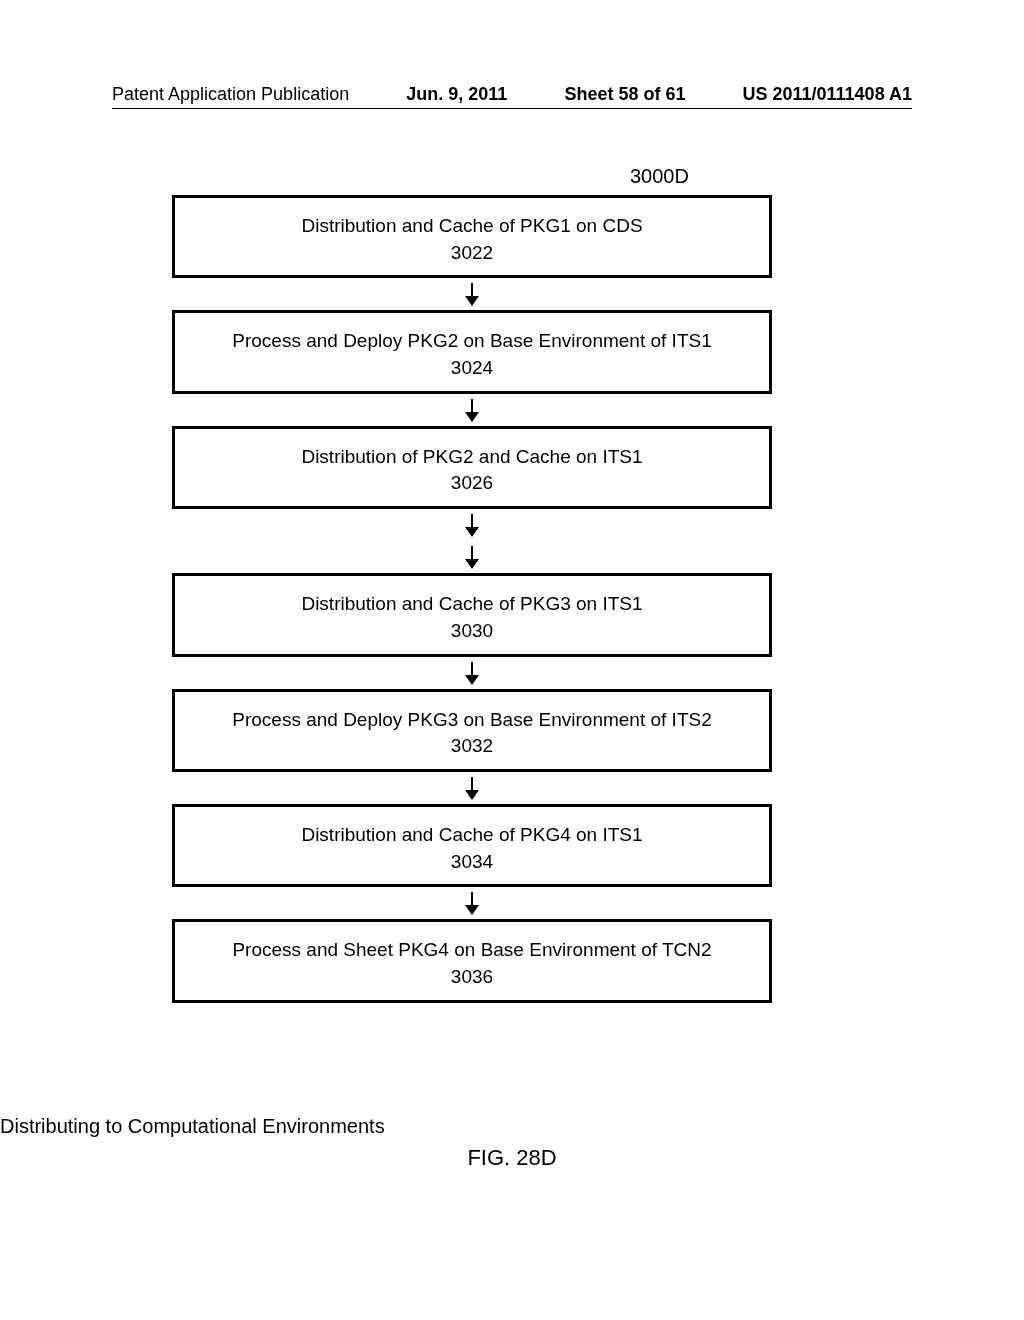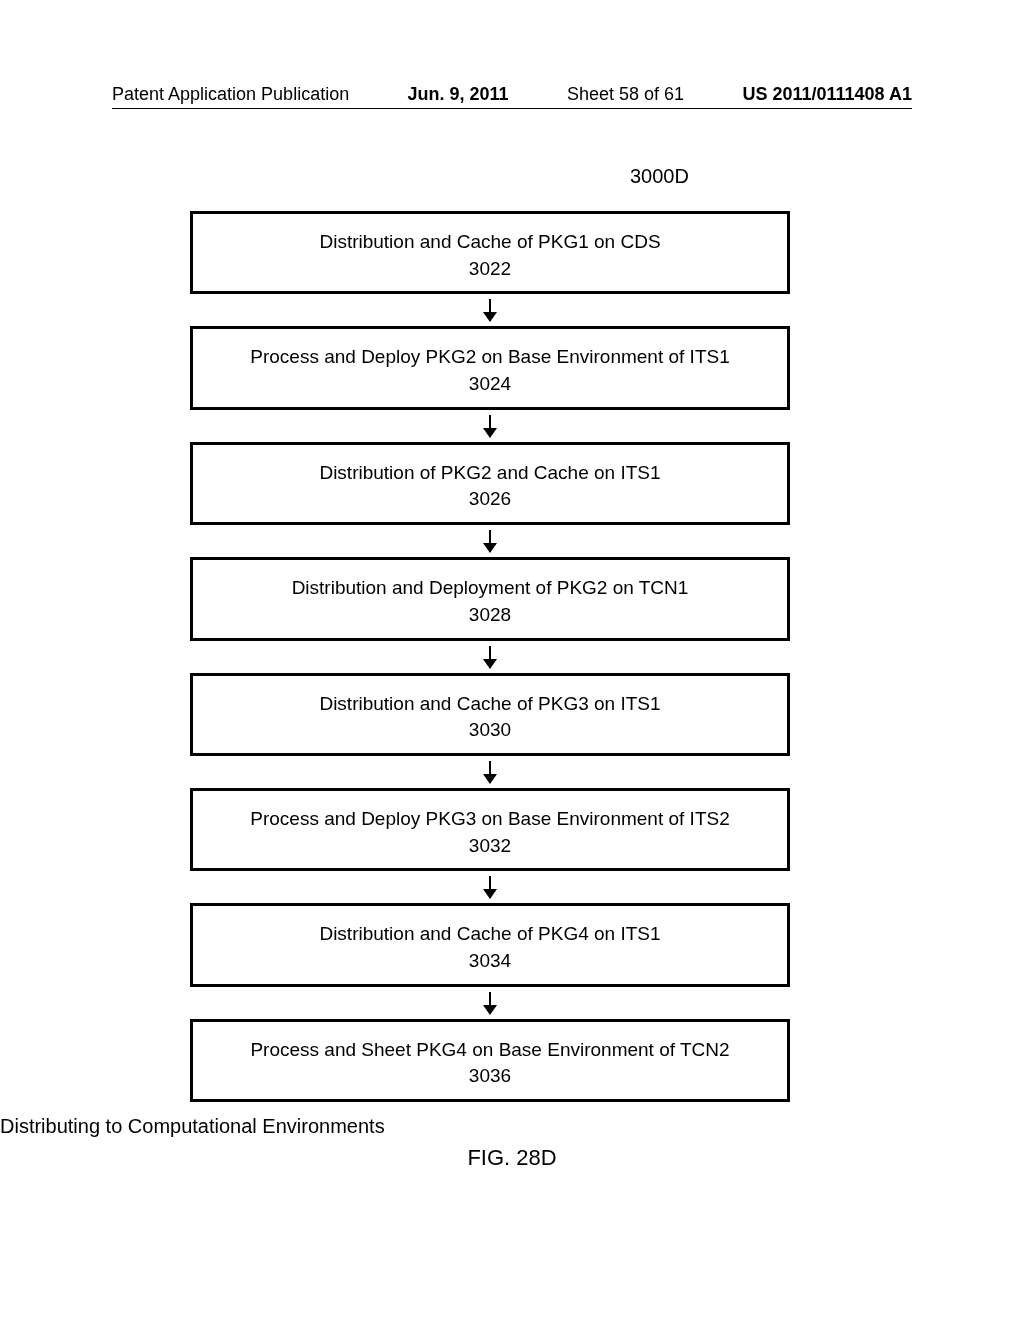--- a/index.html
+++ b/index.html
@@ -15,42 +15,41 @@
     top: 84px;
     left: 0;
     right: 0;
     padding: 0 112px;
     display: flex;
     justify-content: space-between;
     font-size: 18px;
   }
   .header .pub-type { font-weight: normal; }
   .header .date { font-weight: bold; }
-  .header .sheet { font-weight: normal; }
+  .header .sheet { font-weight: bold; }
   .header .pubnum { font-weight: bold; }
   .header-rule {
     position: absolute;
     top: 108px;
     left: 112px;
     right: 112px;
     height: 1px;
     background: #000;
   }
   .figure-ref {
     position: absolute;
     top: 165px;
     left: 630px;
     font-size: 20px;
   }
   .flowchart {
     position: absolute;
     top: 195px;
-    left: 190px;
+    left: 172px;
     width: 600px;
-    margin-top: 16px;
   }
   .step {
     border: 3px solid #000;
     text-align: center;
     padding: 16px 10px 10px 10px;
     font-size: 19px;
     line-height: 1.3;
     background: #fff;
   }
   .step .ref {
@@ -130,24 +129,20 @@
     </div>
 
   <div class="step">
     <span>Distribution of PKG2 and Cache on ITS1</span>
     <span class="ref">3026</span>
   </div>
   <div class="arrow-wrap">
       <div class="arrow"></div>
     </div>
 
-  <div class="step">
-    <span>Distribution and Deployment of PKG2 on TCN1</span>
-    <span class="ref">3028</span>
-  </div>
   <div class="arrow-wrap">
       <div class="arrow"></div>
     </div>
 
   <div class="step">
     <span>Distribution and Cache of PKG3 on ITS1</span>
     <span class="ref">3030</span>
   </div>
   <div class="arrow-wrap">
       <div class="arrow"></div>

